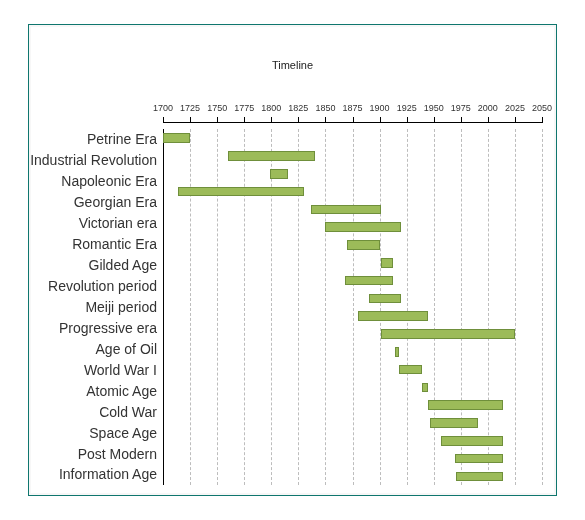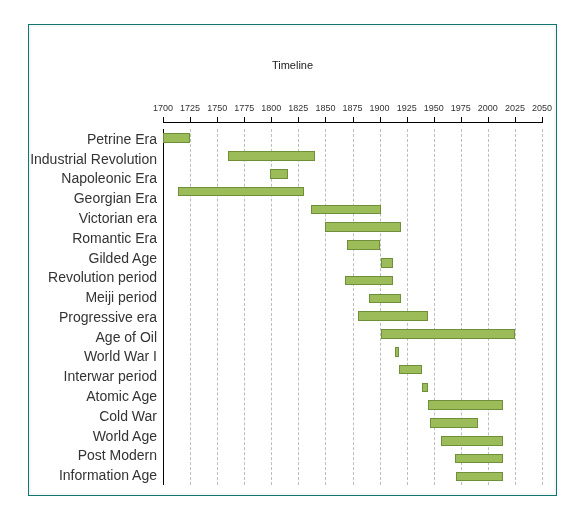--- a/index.html
+++ b/index.html
@@ -213,24 +213,23 @@
             <div class="y-label">Napoleonic Era</div>
             <div class="y-label">Georgian Era</div>
             <div class="y-label">Victorian era</div>
             <div class="y-label">Romantic Era</div>
             <div class="y-label">Gilded Age</div>
             <div class="y-label">Revolution period</div>
             <div class="y-label">Meiji period</div>
             <div class="y-label">Progressive era</div>
             <div class="y-label">Age of Oil</div>
             <div class="y-label">World War I</div>
-            <div class="y-label">Interwar period</div>
             <div class="y-label">Atomic Age</div>
             <div class="y-label">Cold War</div>
-            <div class="y-label">World Age</div>
+            <div class="y-label">Space Age</div>
             <div class="y-label">Post Modern</div>
             <div class="y-label">Information Age</div>
           </div>
         <div class="plot" id="plot">
           <div class="y-axis-line"></div>
           <div class="grid-wrap" id="grid">
               <div class="gridline" style="left: 7.14286%;"></div>
               <div class="gridline" style="left: 14.2857%;"></div>
               <div class="gridline" style="left: 21.4286%;"></div>
               <div class="gridline" style="left: 28.5714%;"></div>

